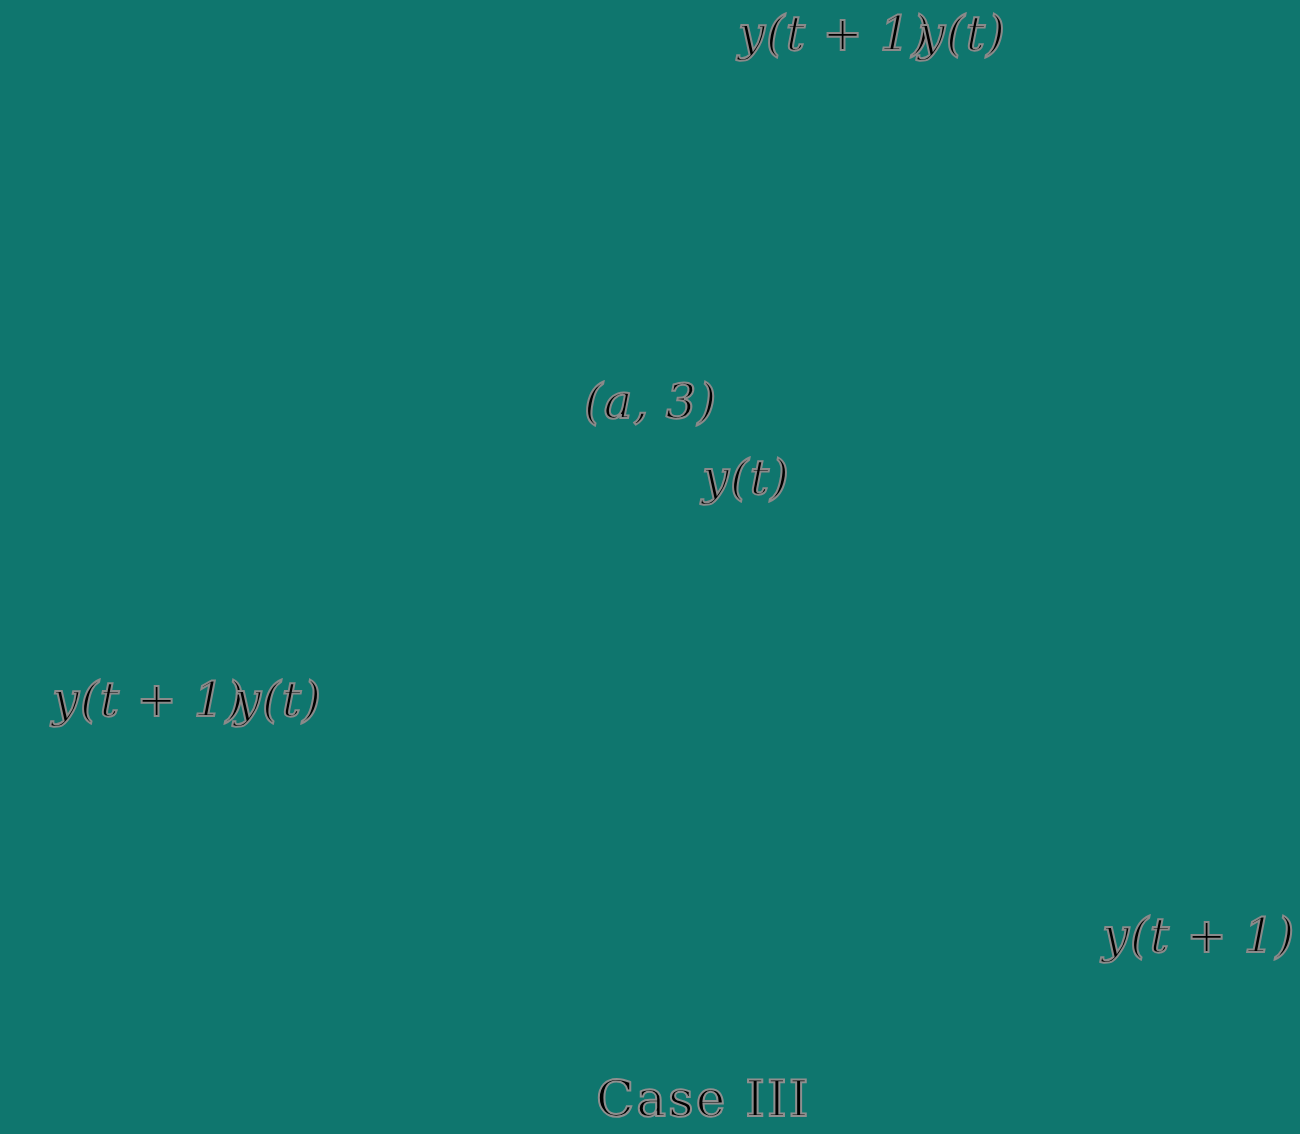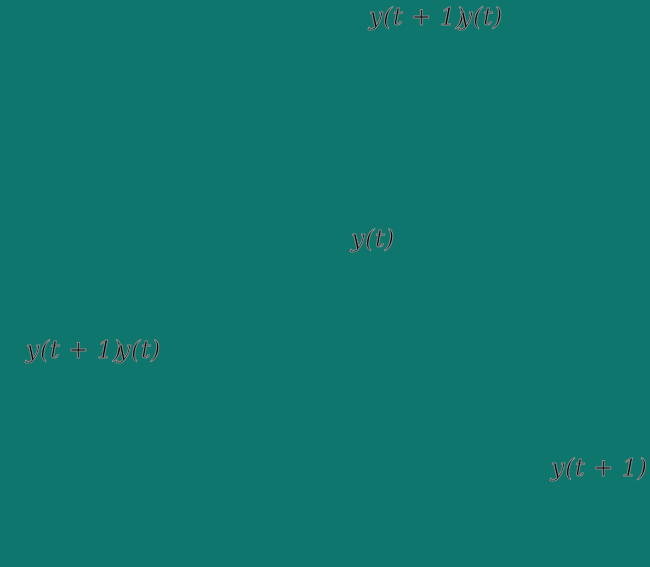--- a/index.html
+++ b/index.html
@@ -52,23 +52,25 @@
 </style>
 </head>
 <body>
 
 <div class="figure-canvas">
 
   <span class="math-label" id="lbl-top-next">y(t + 1)</span>
 
   <span class="math-label" id="lbl-top-cur">y(t)</span>
 
+  <span class="math-label" id="lbl-point">(a, 3)</span>
 
   <span class="math-label" id="lbl-mid-cur">y(t)</span>
 
   <span class="math-label" id="lbl-left-next">y(t + 1)</span>
 
   <span class="math-label" id="lbl-left-cur">y(t)</span>
 
   <span class="math-label" id="lbl-bottom-next">y(t + 1)</span>
 
+  <span class="caption" id="fig-caption">Case III</span>
 
 </div>
 
 </body></html>

